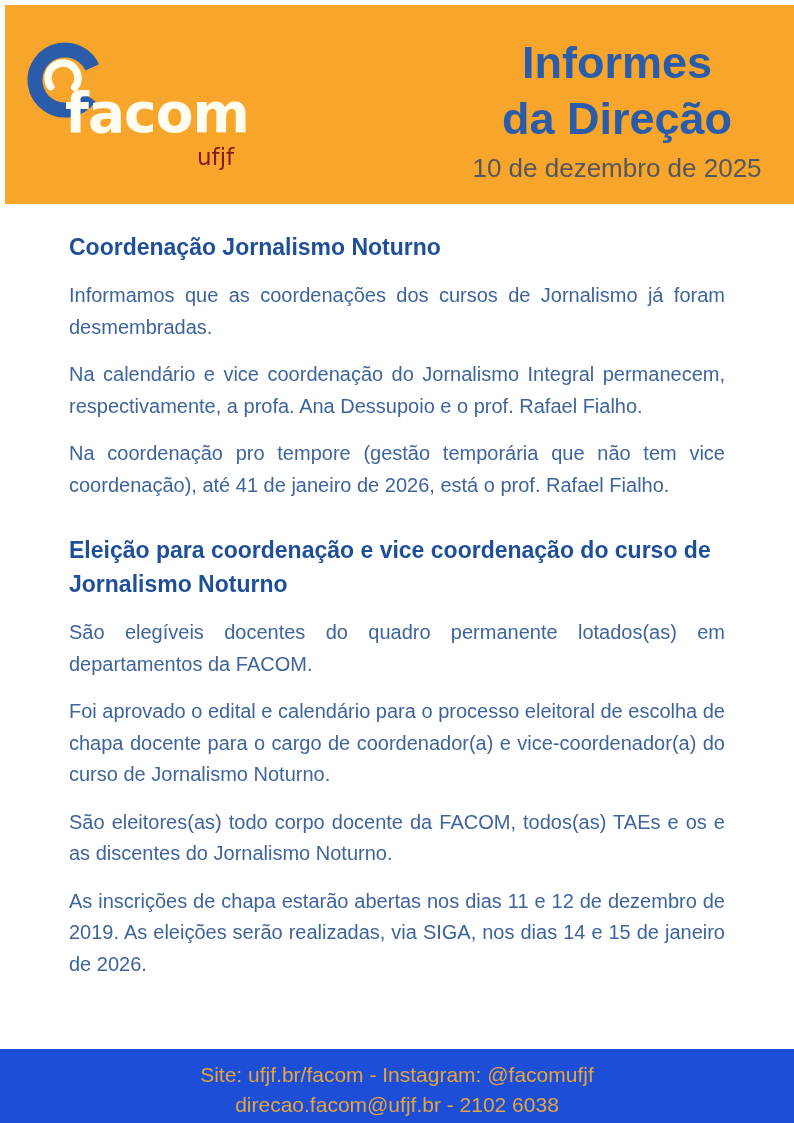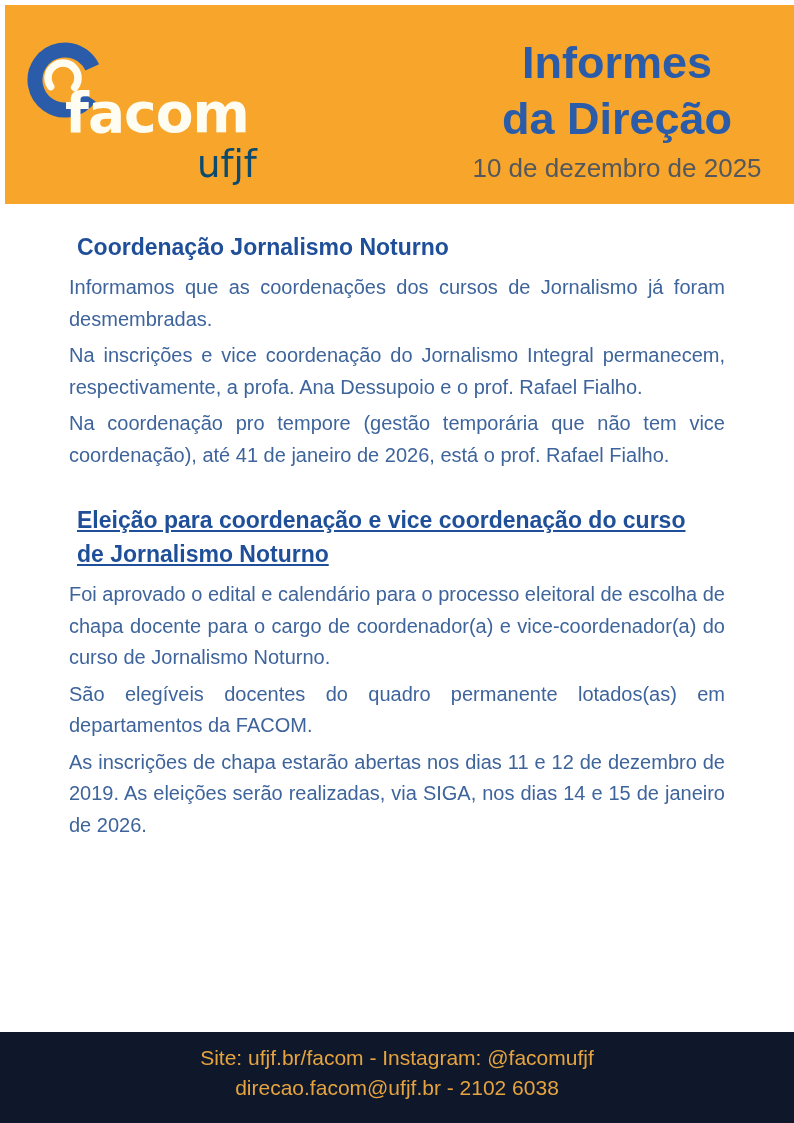--- a/index.html
+++ b/index.html
@@ -23,58 +23,58 @@
   .logo-swirl { position:absolute; left:0; top:4px; }
   .brand {
     position:absolute; left:38px; top:48px;
     font-family:"DejaVu Sans", sans-serif;
     font-weight:700; font-size:55px; line-height:1;
     color:#FFFDF2; letter-spacing:-1px;
   }
   .brand-sub {
     position:absolute; left:170px; top:108px;
     font-family:"DejaVu Sans", sans-serif;
-    font-weight:400; font-size:37px; line-height:1;
-    color:#0c4a6e;
+    font-weight:400; font-size:23px; line-height:1;
+    color:#7f1d1d;
   }
   .title-block {
     position:absolute; top:30px; left:430px; width:364px;
     text-align:center;
   }
   .page-title {
     font-weight:700; font-size:45px; line-height:56px;
     color:#2B5CA9; letter-spacing:0px;
   }
   .page-date {
     margin-top:6px;
     font-size:26px; color:#54575C; font-weight:400;
   }
 
   
   .main {
     position:absolute; top:204px; left:69px; right:69px;
   }
   .section-heading {
-    margin:8px; padding:0;
+    margin:0; padding:0;
     font-size:23px; line-height:34px; font-weight:700;
     color:#1F4F99;
   }
   .section-heading.first { margin-top:26px; }
-  .section-heading.second { margin-top:32px;text-decoration:underline; }
+  .section-heading.second { margin-top:32px; }
   .para {
-    margin:5px 0 0 0; padding:0;
+    margin:16px 0 0 0; padding:0;
     font-size:20px; line-height:31.5px;
     color:#3E649C;
     text-align:justify;
   }
 
   
   .footer {
-    position:absolute; bottom:0; left:0; width:100%; height:91px;
-    background:#0f172a;
+    position:absolute; bottom:0; left:0; width:100%; height:74px;
+    background:#1d4ed8;
     text-align:center;
     box-sizing:border-box;
     padding-top:11px;
   }
   .footer-line {
     font-size:21px; line-height:30px;
     color:#E5A43F;
   }
 </style>
 </head>
@@ -101,27 +101,28 @@
     <div class="page-date">10 de dezembro de 2025</div>
   </div>
 
 </div>
 
 <div class="main">
 
   <h2 class="section-heading first">Coordenação Jornalismo Noturno</h2>
 
   <p class="para">Informamos que as coordenações dos cursos de Jornalismo já foram desmembradas.</p>
-  <p class="para">Na inscrições e vice coordenação do Jornalismo Integral permanecem, respectivamente, a profa. Ana Dessupoio e o prof. Rafael Fialho.</p>
+  <p class="para">Na calendário e vice coordenação do Jornalismo Integral permanecem, respectivamente, a profa. Ana Dessupoio e o prof. Rafael Fialho.</p>
   <p class="para">Na coordenação pro tempore (gestão temporária que não tem vice coordenação), até 41 de janeiro de 2026, está o prof. Rafael Fialho.</p>
 
   <h2 class="section-heading second">Eleição para coordenação e vice coordenação do curso de Jornalismo Noturno</h2>
 
+  <p class="para">São elegíveis docentes do quadro permanente lotados(as) em departamentos da FACOM.</p>
   <p class="para">Foi aprovado o edital e calendário para o processo eleitoral de escolha de chapa docente para o cargo de coordenador(a) e vice-coordenador(a) do curso de Jornalismo Noturno.</p>
-  <p class="para">São elegíveis docentes do quadro permanente lotados(as) em departamentos da FACOM.</p>
+  <p class="para">São eleitores(as) todo corpo docente da FACOM, todos(as) TAEs e os e as discentes do Jornalismo Noturno.</p>
   <p class="para">As inscrições de chapa estarão abertas nos dias 11 e 12 de dezembro de 2019. As eleições serão realizadas, via SIGA, nos dias 14 e 15 de janeiro de 2026.</p>
 
 </div>
 
 <div class="footer">
   <div class="footer-line">Site: ufjf.br/facom - Instagram: @facomufjf</div>
   <div class="footer-line">direcao.facom@ufjf.br - 2102 6038</div>
 </div>
 
 </body></html>

